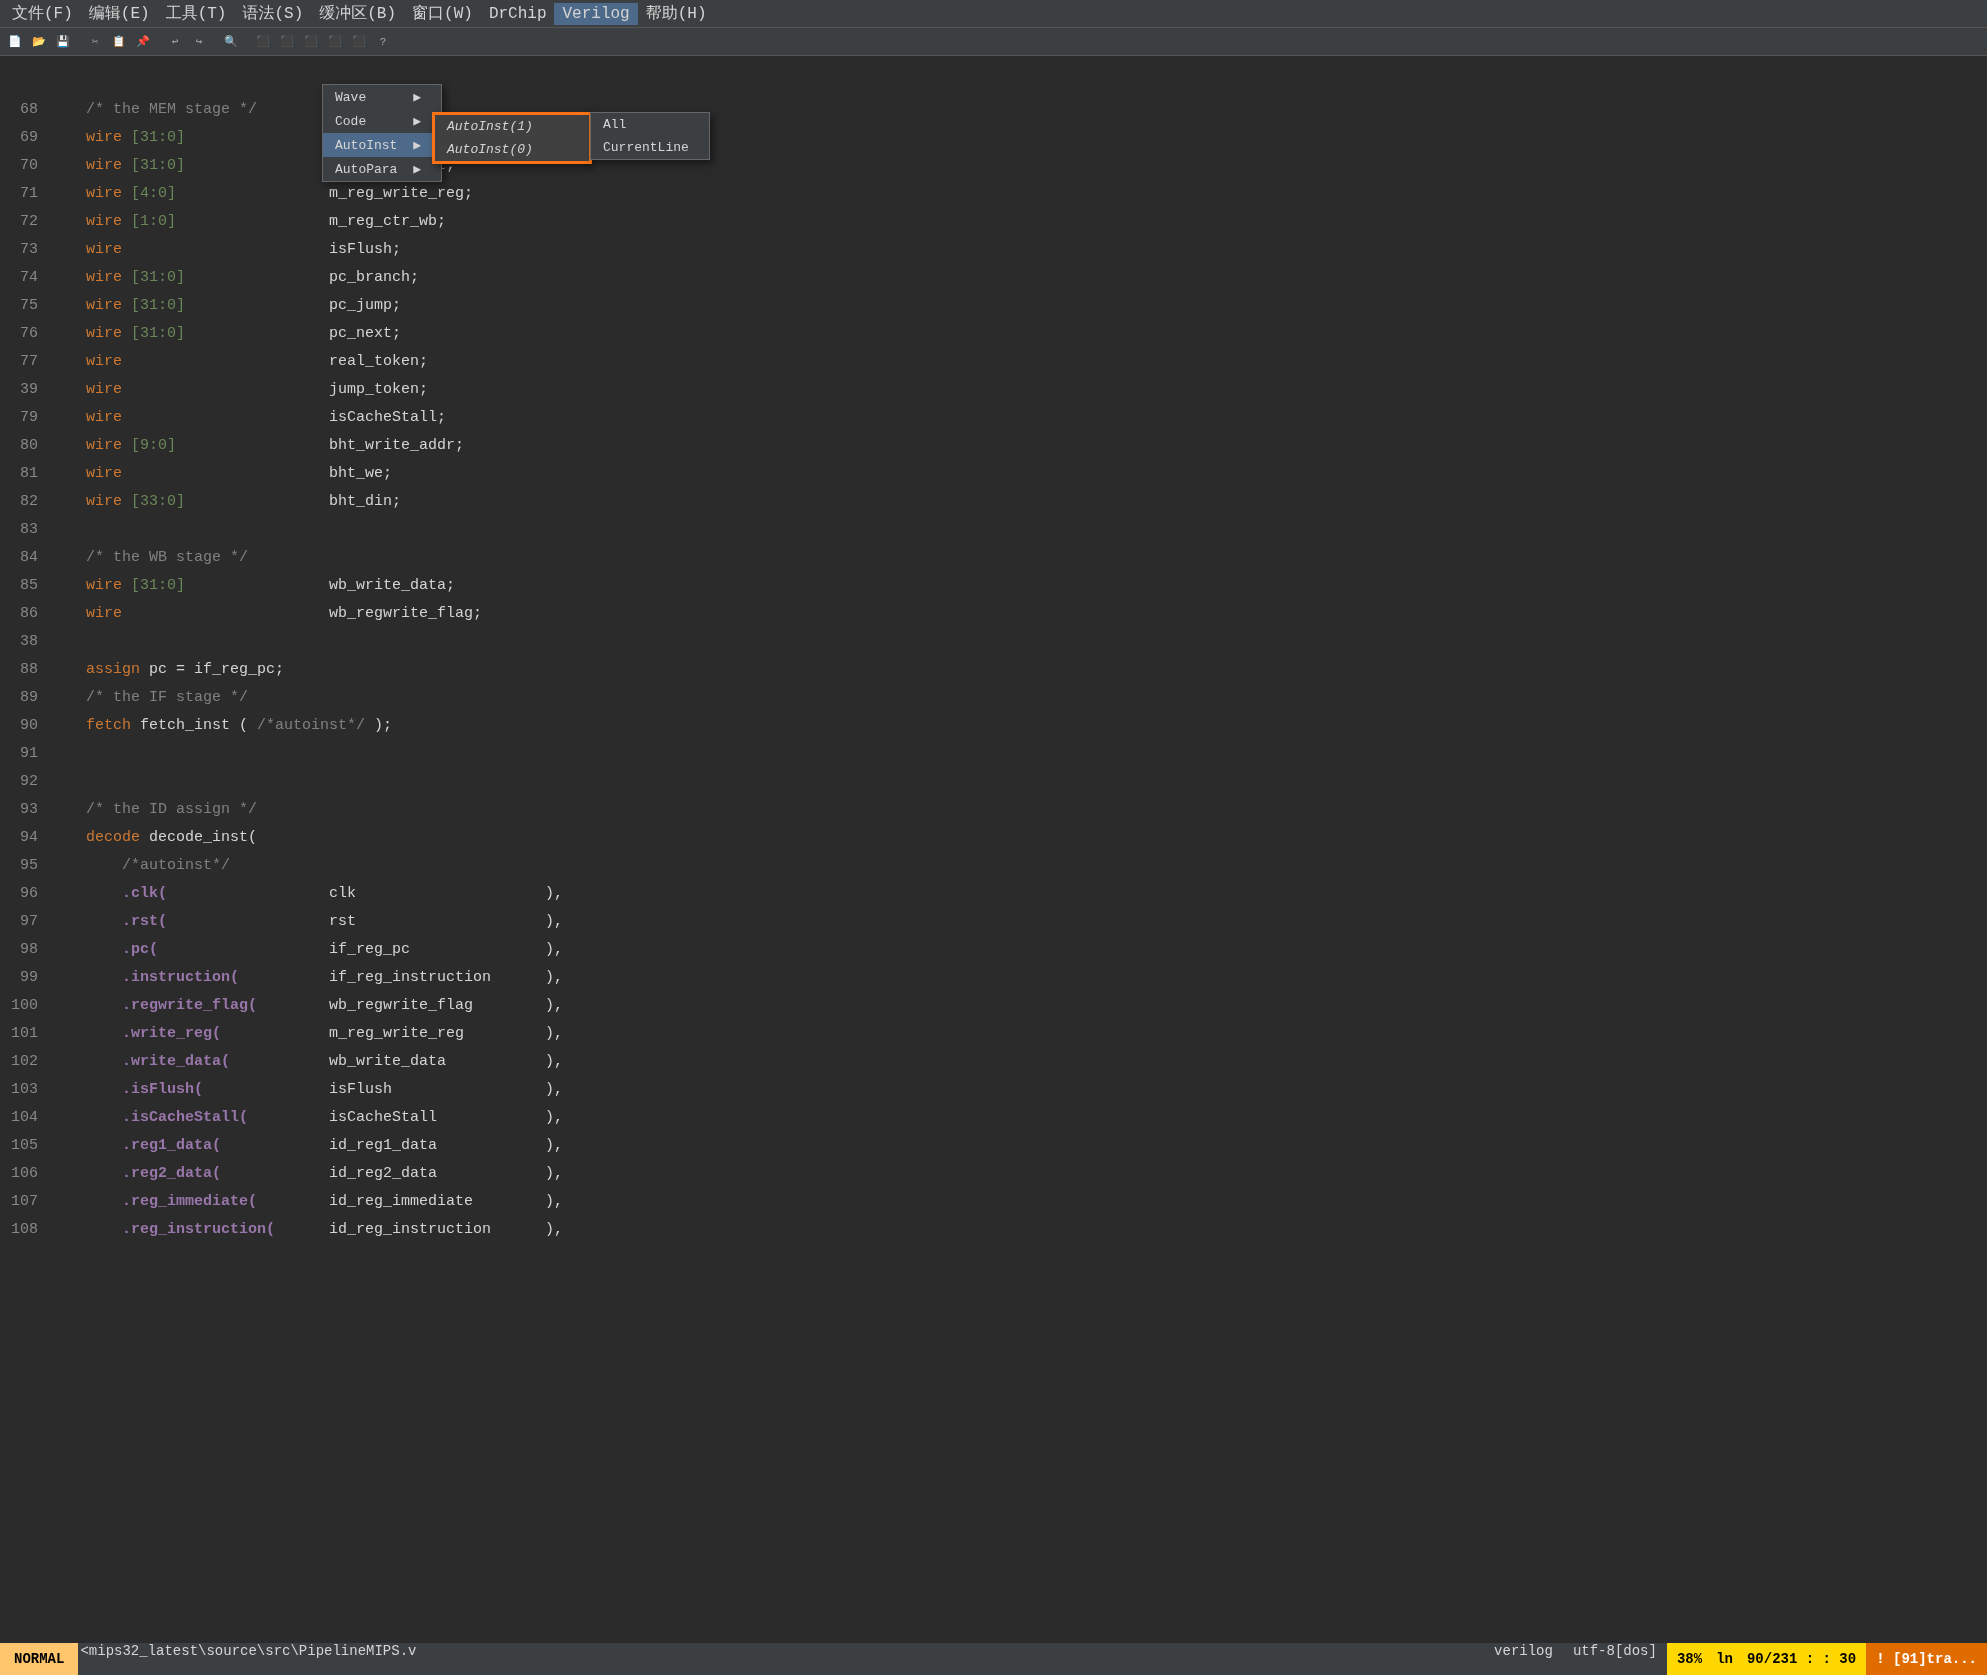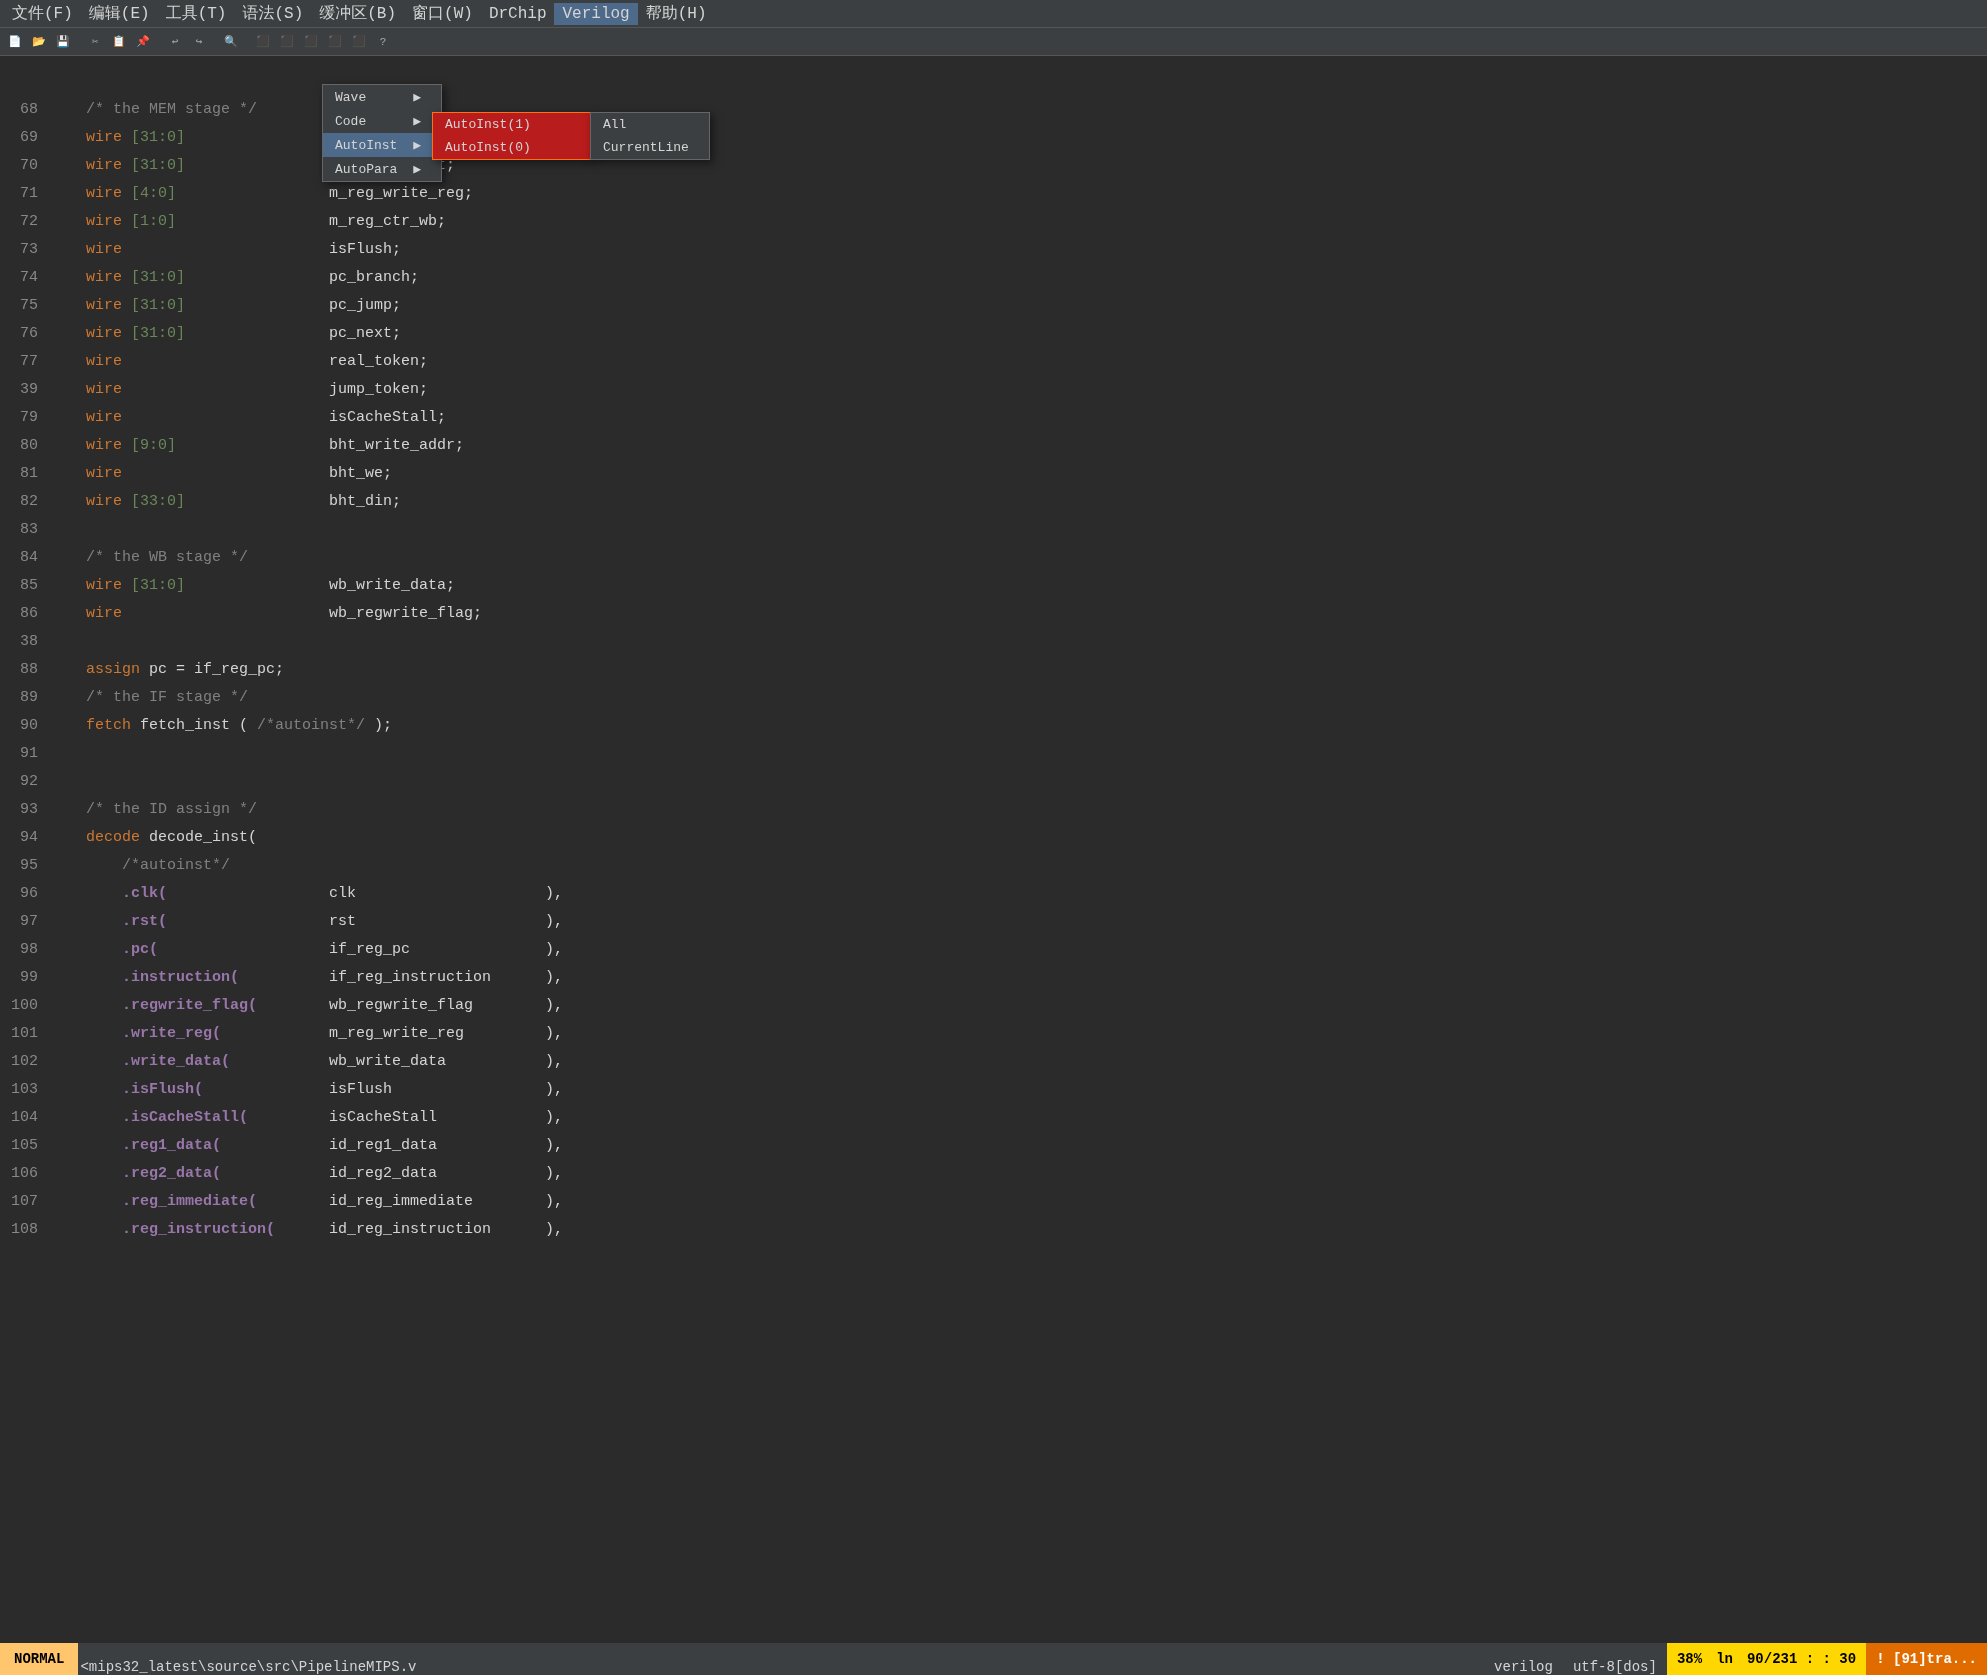--- a/index.html
+++ b/index.html
@@ -111,25 +111,26 @@
       white-space: nowrap;
     }
     .vmenu-item:hover, .vmenu-item.highlighted { background: #4e6a8a; }
     .vmenu-item .arrow { margin-left: 10px; }
 
     
     #autoinst-submenu {
       position: absolute;
       top: 56px;
       left: 432px;
-      background: #b91c1c;
-      border: 1px solid #f97316;
+      background: #404040;
+      border: 3px solid #f97316;
       min-width: 160px;
       z-index: 300;
       box-shadow: 3px 3px 8px rgba(0,0,0,0.5);
+      font-style: italic;
     }
     .submenu-item {
       padding: 4px 20px 4px 12px;
       font-size: 13px;
       color: #d4d4d4;
       cursor: pointer;
       white-space: nowrap;
     }
 
     
@@ -145,21 +146,21 @@
     }
 
     
     #statusbar {
       position: absolute;
       bottom: 0;
       left: 0;
       right: 0;
       height: 32px;
       display: flex;
-      align-items: flex-end;
+      align-items: flex-start;
       background: #3c3f41;
       font-size: 14px;
     }
     .status-mode {
       background: #ffc66d;
       color: #000;
       font-weight: bold;
       padding: 0 14px;
       height: 100%;
       display: flex;

